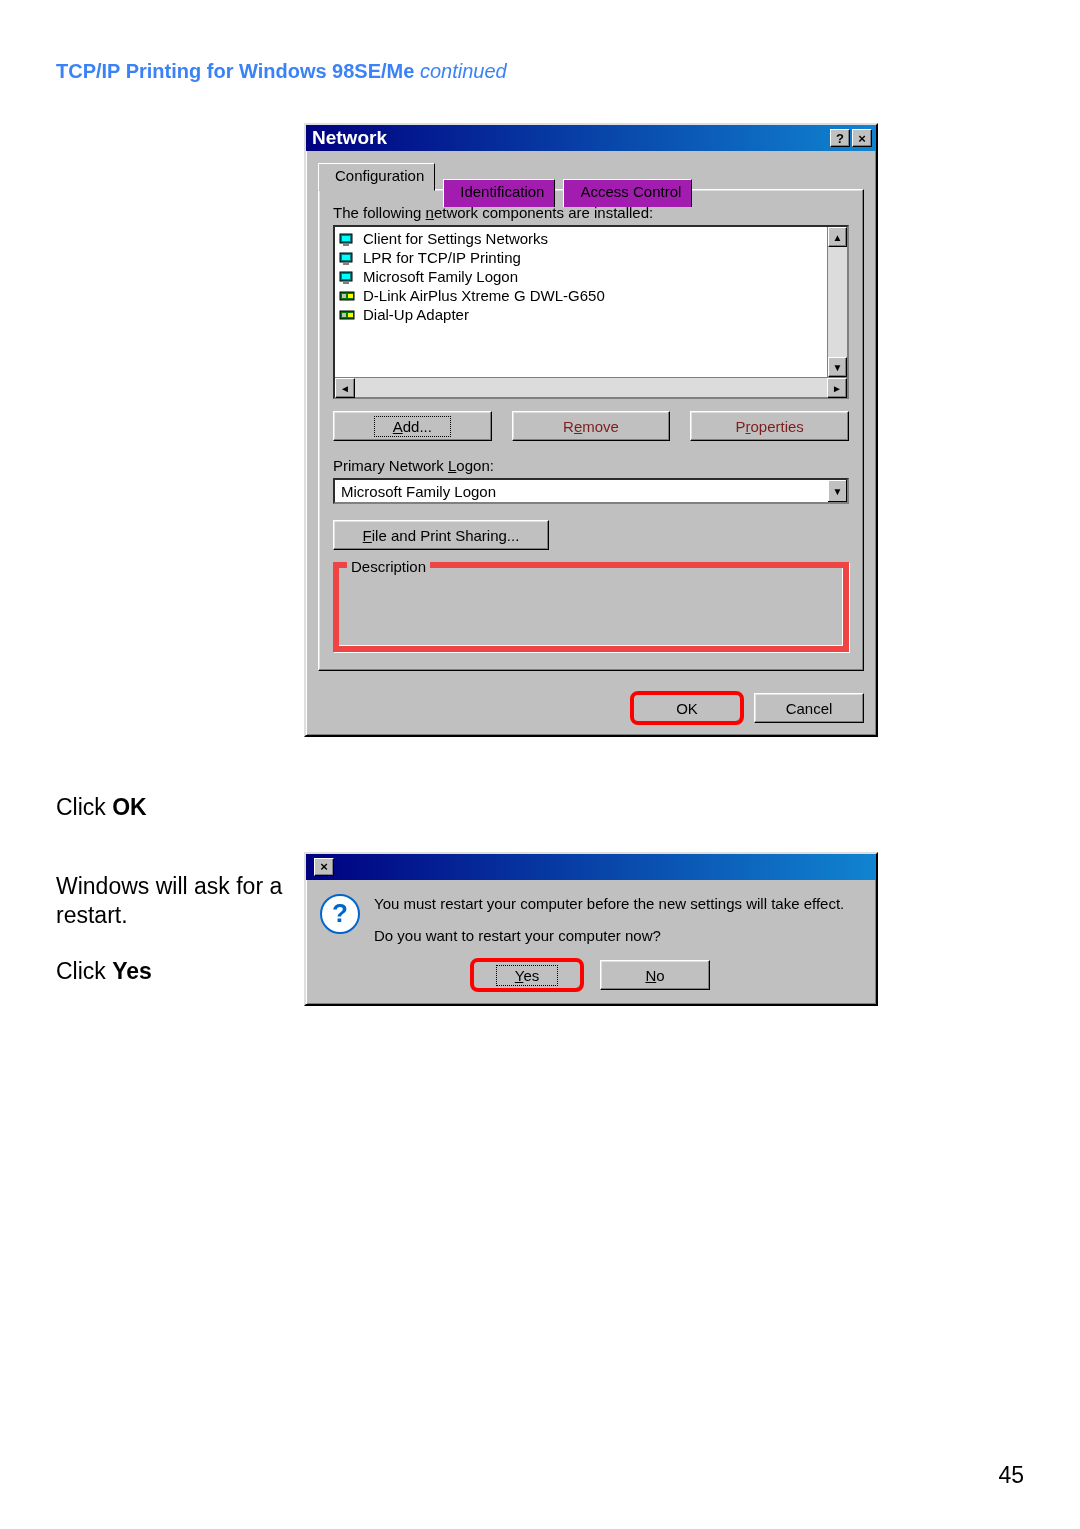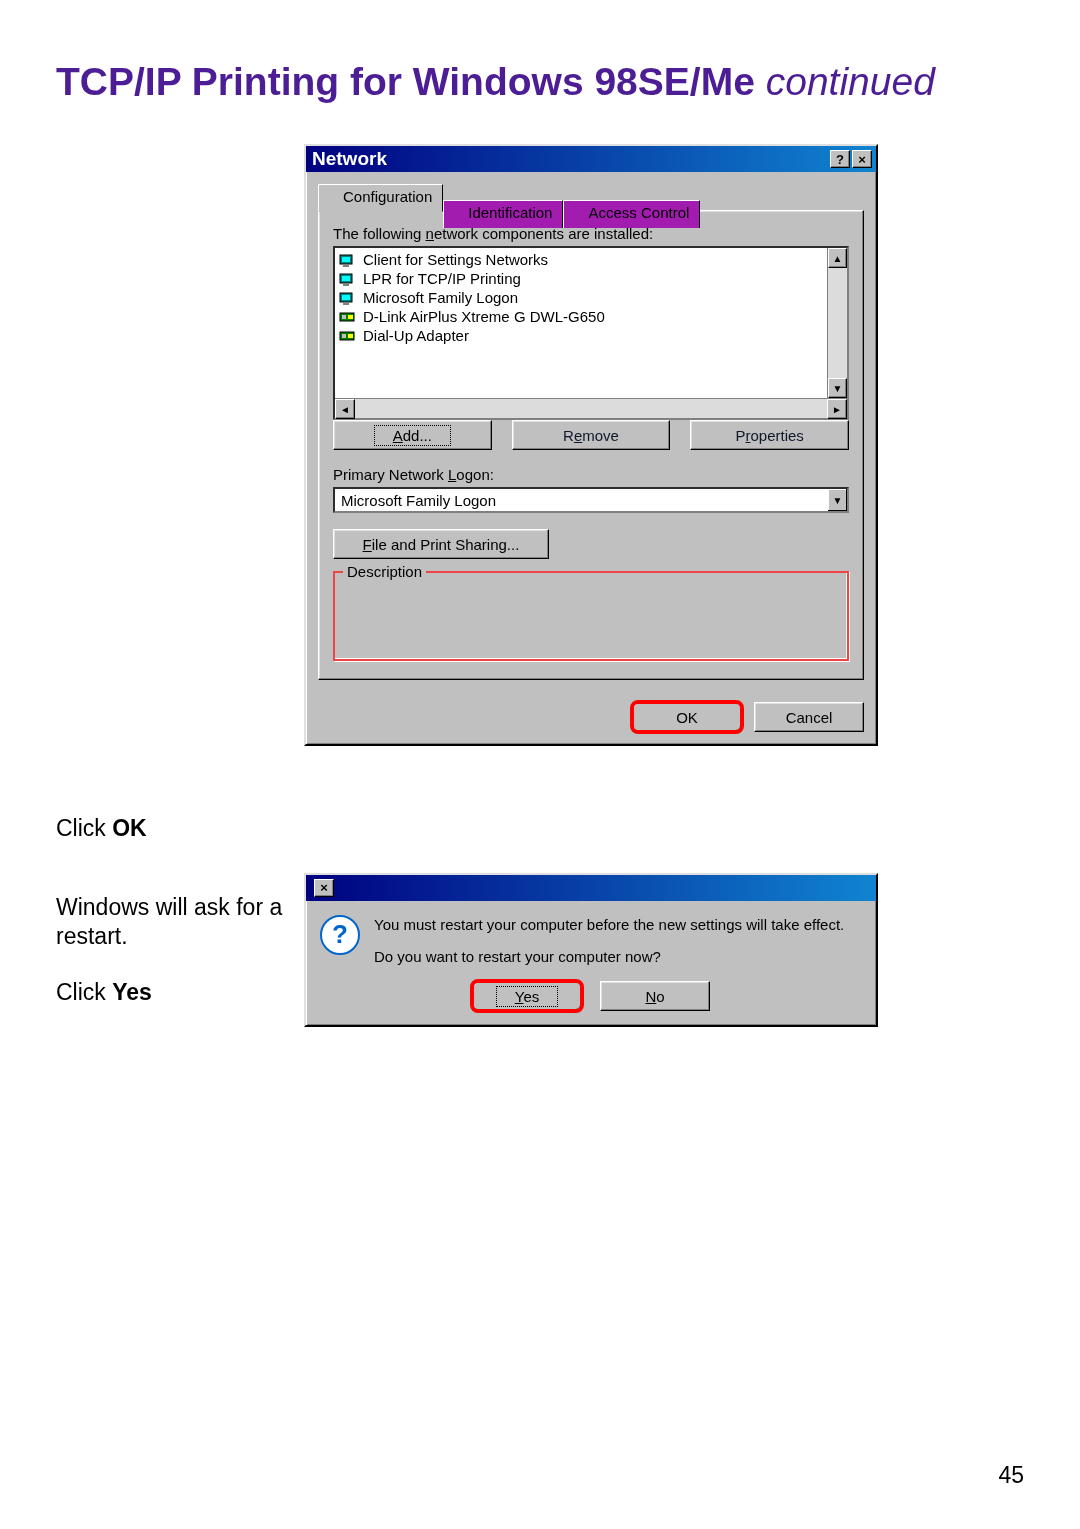--- a/index.html
+++ b/index.html
@@ -9,23 +9,23 @@
     font-family: Arial, Helvetica, sans-serif;
     width: 1080px;
     height: 1529px;
     position: relative;
     color: #000;
   }
   .page {
     padding: 60px 56px 40px 56px;
   }
   .heading {
-    font-size: 39px;
+    font-size: 20px;
     font-weight: bold;
-    color: #4c1d95;
+    color: #3b82f6;
     margin-bottom: 40px;
   }
   .heading .cont {
     font-style: italic;
     font-weight: normal;
   }
   .row {
     display: flex;
     align-items: flex-start;
     margin-bottom: 30px;
@@ -68,24 +68,24 @@
     margin-left: 2px;
     display: flex; align-items: center; justify-content: center;
     font-family: Arial; font-size: 13px; font-weight: bold; color: #000;
   }
   .body-area { padding: 10px 12px 12px 12px; }
   .tabs { display: flex; position: relative; top: 2px; }
   .tab {
     background: #c0c0c0;
     border: 1px solid #fff;
     border-right-color: #000; border-bottom: none;
-    padding: 3px 10px 4px 24px;
+    padding: 3px 10px 4px 16px;
     font-size: 15px;
     position: relative;
-    margin-right: 0;
+    margin-right: 8px;
   }
   .tab.inactive { border-top-color:#fff; border-left-color:#fff; top:16px; background:#a21caf; }
   .tab.active { z-index: 2; padding-bottom:6px; border-bottom:1px solid #c0c0c0; }
   .tabpanel {
     border: 1px solid #fff;
     border-right-color: #000; border-bottom-color: #000;
     box-shadow: inset -1px -1px 0 #808080, inset 1px 1px 0 #dfdfdf;
     padding: 14px 14px 18px 14px;
     background: #c0c0c0;
   }
@@ -111,43 +111,43 @@
     border:1px solid #000; border-top-color:#fff; border-left-color:#fff;
     box-shadow: inset -1px -1px 0 #808080;
     display:flex; align-items:center; justify-content:center;
     font-size:10px;
   }
   .strack { flex:1; background:#dcdcdc; }
   .hscroll {
     height:20px; background:#c0c0c0; display:flex; border-top:1px solid #808080;
   }
   .hscroll .strack { flex:1; }
-  .btnrow { display:flex; gap:20px; justify-content:space-between; }
+  .btnrow { display:flex; gap:20px; margin-top:12px; justify-content:space-between; }
   .btn98 {
     flex:1; height:30px; background:#c0c0c0;
     border:1px solid #000; border-top-color:#fff; border-left-color:#fff;
     box-shadow: inset -1px -1px 0 #808080, inset 1px 1px 0 #dfdfdf;
     display:flex; align-items:center; justify-content:center;
     font-size:15px;
   }
   .btn98.focus { box-shadow: inset -1px -1px 0 #808080, inset 1px 1px 0 #dfdfdf; }
   .btn98.focus .focusring { border:1px dotted #000; padding:1px 18px; }
-  .btn98.disabled { color:#0f172a; }
+  .btn98.disabled { color:#7f1d1d; }
   .dropdown {
     display:flex; background:#fff; border:2px inset #808080; height:26px; align-items:center;
   }
   .dropdown .val { flex:1; padding:0 6px; font-size:15px; }
   .dropdown .ddbtn {
     width:20px; height:100%; background:#c0c0c0;
     border-left:1px solid #fff;
     box-shadow: inset -1px -1px 0 #000, inset 1px 1px 0 #fff;
     display:flex; align-items:center; justify-content:center; font-size:10px;
   }
   .groupbox {
-    border:2px solid #ef4444; box-shadow: inset -1px -1px 0 #fff, 1px 1px 0 #fff;
+    border:6px solid #ef4444; box-shadow: inset -1px -1px 0 #fff, 1px 1px 0 #fff;
     padding:10px; margin-top:12px; position:relative; min-height:90px;
   }
   .groupbox .gtitle {
     position:absolute; top:-10px; left:8px; background:#c0c0c0; padding:0 4px; font-size:15px;
   }
   .bottombtns { display:flex; justify-content:flex-end; gap:12px; padding:10px 12px 12px; }
   .bottombtns .btn98 { flex:none; width:110px; }
   .red-outline { outline:4px solid #ff0000; outline-offset:-2px; border-radius:6px; }
 
   

